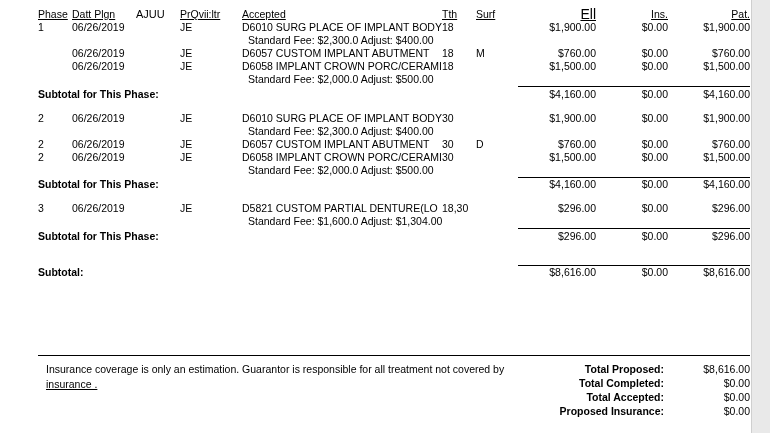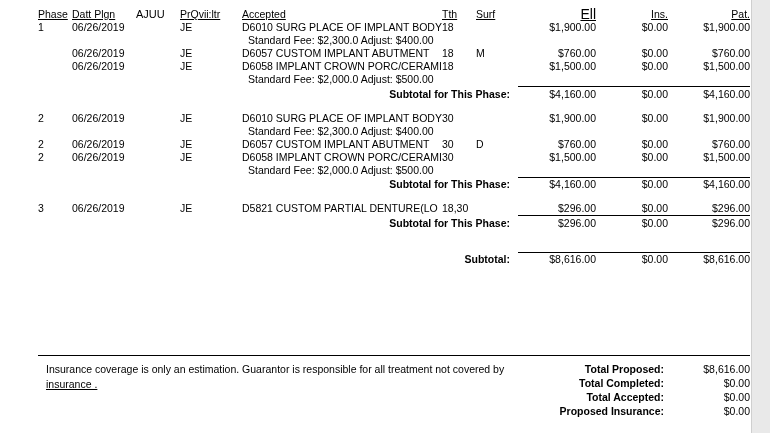--- a/index.html
+++ b/index.html
@@ -79,21 +79,21 @@
     font-size: 10.5px;
   }
   .note .ind { padding-left: 6px; }
   .spacer td { height: 11px; }
   .subrow td {
     font-weight: bold;
     padding-top: 2px;
     padding-bottom: 2px;
   }
   .subrow .lbl {
-    text-align: right;
+    text-align: left;
     padding-right: 8px;
     font-weight: bold;
   }
   .rule td {
     height: 1px;
     padding: 0;
     line-height: 0;
   }
   .rule .ln {
     border-top: 1px solid #000;
@@ -307,20 +307,24 @@
         <td>06/26/2019</td>
         <td></td>
         <td>JE</td>
         <td>D5821  CUSTOM PARTIAL DENTURE(LO</td>
         <td>18,30</td>
         <td></td>
         <td class="amt">$296.00</td>
         <td class="amt">$0.00</td>
         <td class="amt">$296.00</td>
       </tr>
+      <tr class="note">
+        <td colspan="4"></td>
+        <td class="ind" colspan="6">Standard Fee: $1,600.0 Adjust: $1,304.00</td>
+      </tr>
 
       <tr class="rule">
         <td colspan="7"></td>
         <td class="ln"></td>
           <td class="ln"></td>
           <td class="ln"></td>
       </tr>
       <tr class="subrow">
         <td class="lbl" colspan="7">Subtotal for This Phase:</td>
         <td class="amt">$296.00</td>

